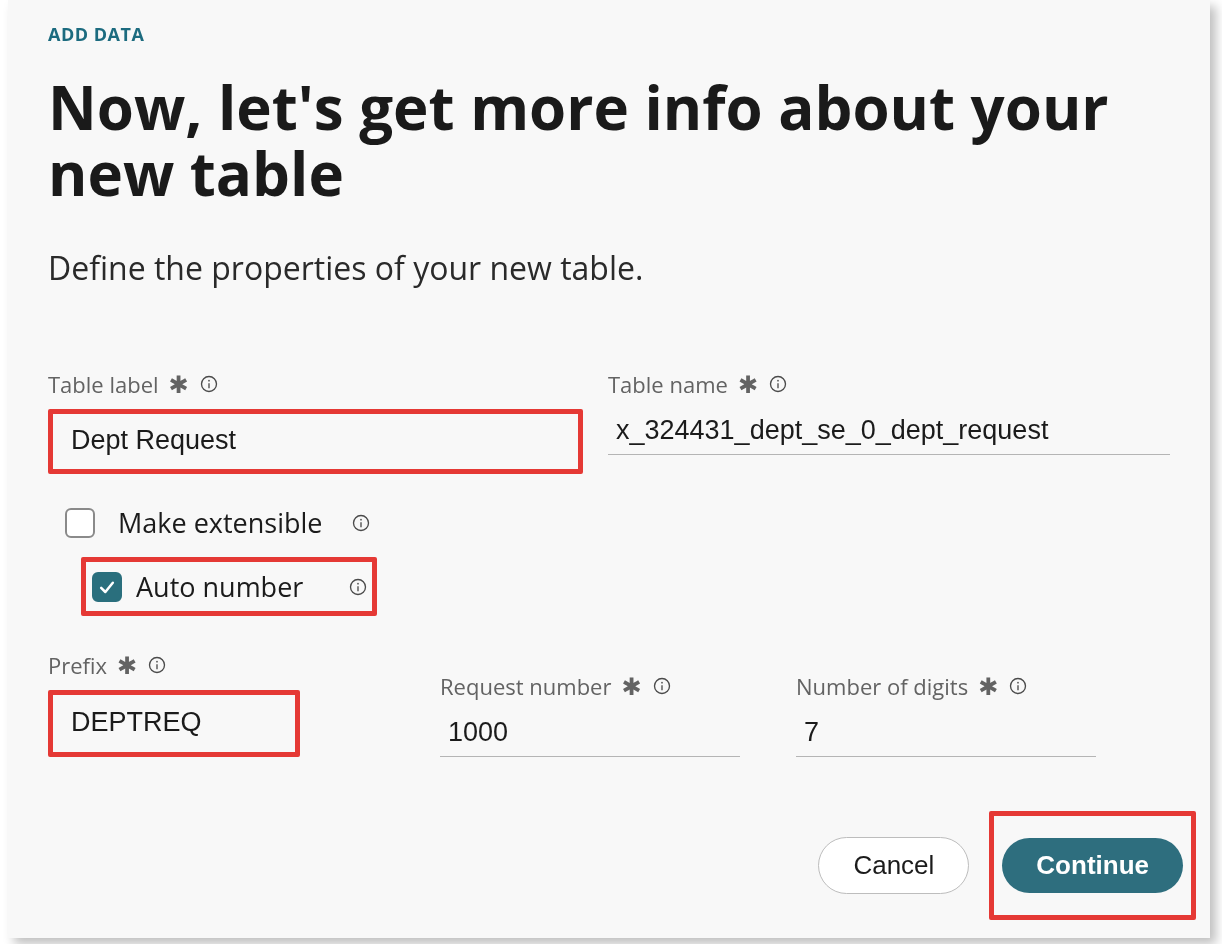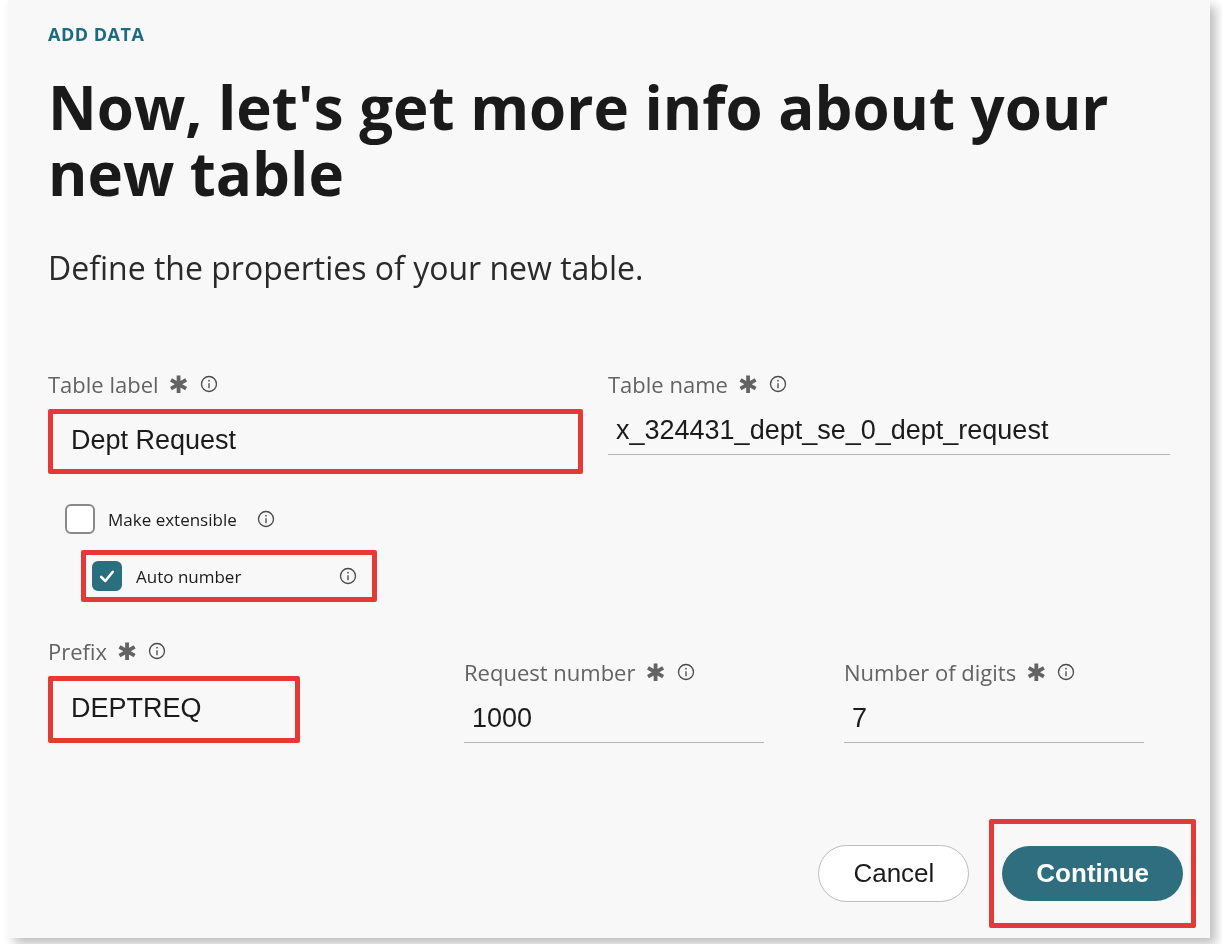--- a/index.html
+++ b/index.html
@@ -97,23 +97,23 @@
     .highlight-red .text-input {
       border-bottom: none;
     }
     .table-label-wrap {
       width: 535px;
       padding: 5px 10px 5px 10px;
     }
     .checkbox-row {
       display: flex;
       align-items: center;
-      gap: 13px;
+      gap: 23px;
       margin-bottom: 16px;
-      font-size: 17px;
+      font-size: 27px;
       color: #1b1b1b;
       padding-left: 17px;
     }
     .checkbox-wrap {
       display: inline-flex;
       align-items: center;
       gap: 14px;
       padding: 6px 14px 6px 6px;
       margin-left: 16px;
     }
@@ -135,32 +135,32 @@
     .checkbox.checked svg {
       width: 20px;
       height: 20px;
     }
     .prefix-wrap {
       width: 252px;
       padding: 6px 10px 6px 10px;
     }
     .three-col {
       display: flex;
-      gap: 80px;
+      gap: 56px;
       align-items: flex-end;
     }
     .three-col .field {
       flex: 0 0 auto;
     }
     .three-col .field.prefix-field { width: 336px; }
     .three-col .field.start-field { width: 300px; }
     .three-col .field.digits-field { width: 300px; }
     .button-row {
       position: absolute;
-      bottom: 10px;
+      bottom: 18px;
       right: 14px;
       display: flex;
       align-items: center;
       gap: 20px;
     }
     .btn {
       font-size: 26px;
       font-weight: 500;
       padding: 12px 34px;
       border-radius: 30px;

